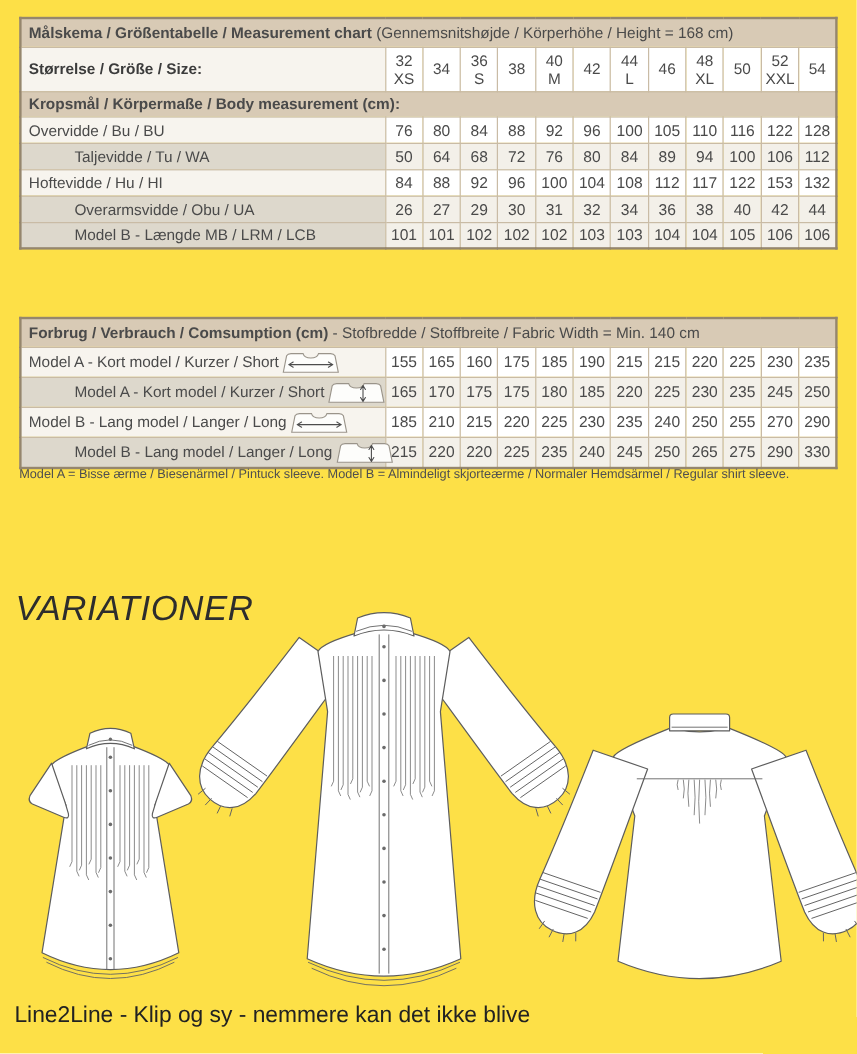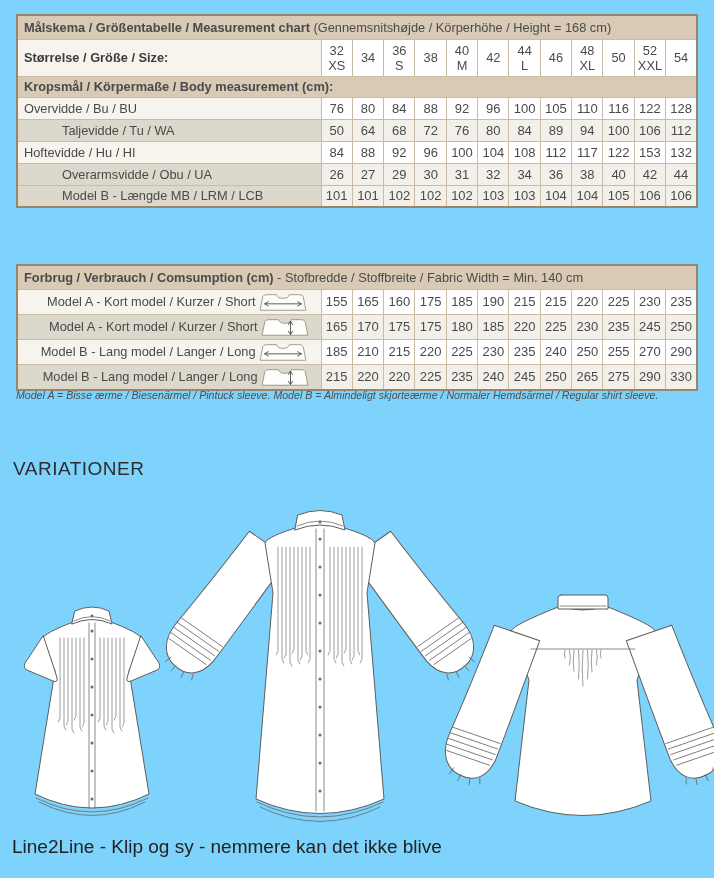--- a/index.html
+++ b/index.html
@@ -1,42 +1,42 @@
 <!DOCTYPE html>
 <html><head>
 <meta charset="utf-8">
 <style>
   html,body{margin:0;padding:0;background:#fff;}
-  .page{position:relative;width:714px;height:878px;background:#7dd3fc;overflow:hidden;
+  .page{position:relative;width:714px;height:878px;background:#fde047;overflow:hidden;
         font-family:"Liberation Sans","DejaVu Sans",sans-serif;color:#424242;}
 
   table.chart{position:absolute;left:16px;width:682px;border-collapse:collapse;table-layout:fixed;
               border:2px solid #95866d;}
   #mtable{top:14px;}
   #ctable{top:264px;}
   table.chart td{border:1px solid #c9bba5;vertical-align:middle;color:#4a4a4a;}
   td.hdr{background:#d8cab5;font-size:12.8px;color:#3c3c3c;padding:2px 6px;}
   td.hdr b{font-weight:bold;}
   td.lbl{font-size:12.8px;padding:1px 6px;background:#f7f4ee;color:#474747;}
   td.lbl.bold{font-weight:bold;color:#3c3c3c;}
   td.val{font-size:13px;text-align:center;padding:0;background:#fff;}
   tr.h24{height:24px;} tr.h22{height:22px;} tr.h21{height:21px;} tr.h44{height:37px;}
   tr.alt td.lbl{background:#ddd8cc;padding-left:44px;}
   tr.alt td.val{background:#f3f0e9;}
   td.size div{line-height:15px;text-align:center;font-size:12.8px;}
-  .clbl-inner{display:flex;align-items:center;justify-content:flex-end;padding-right:3px;}
+  .clbl-inner{display:flex;align-items:center;justify-content:flex-start;padding-right:3px;}
   .clbl-inner .ctext{white-space:nowrap;}
   .fab-icon{display:inline-block;width:56px;height:22px;}
   .fab-icon svg{display:block;}
   .fab-icon .bod{fill:#fdfdfb;stroke:#9a948a;stroke-width:1;}
   .fab-icon .arr{fill:none;stroke:#4d4d4d;stroke-width:1;stroke-linecap:round;stroke-linejoin:round;}
 
-  .footnote{position:absolute;left:16px;top:389px;width:690px;font-size:10.6px;color:#4f4f4f;font-style:italic;}
-  .variations-heading{position:absolute;left:13px;top:458px;font-size:19px;letter-spacing:0.5px;
-                      color:#2d2d2d;font-weight:400;}
+  .footnote{position:absolute;left:16px;top:389px;width:690px;font-size:10.6px;color:#4f4f4f;}
+  .variations-heading{position:absolute;left:13px;top:492px;font-size:29px;letter-spacing:0.5px;
+                      color:#2d2d2d;font-weight:400;font-style:italic;}
   .tagline{position:absolute;left:12px;top:836px;font-size:19px;color:#222;}
 
   svg.shirt{position:absolute;overflow:visible;}
   svg.shirt path{stroke:#5d5d5d;fill:none;stroke-width:1;stroke-linejoin:round;stroke-linecap:round;}
   svg.shirt path.fillw{fill:#ffffff;}
   svg.shirt path.thin{stroke-width:0.75;stroke:#636363;}
   svg.shirt g.btn circle{fill:#6b6b6b;stroke:none;}
   svg.shirt g.tucks path{stroke-width:0.65;stroke:#6a6a6a;}
   #shirt-short{left:10px;top:598px;width:170px;height:232px;}
   #shirt-long{left:170px;top:503px;width:300px;height:322px;}

